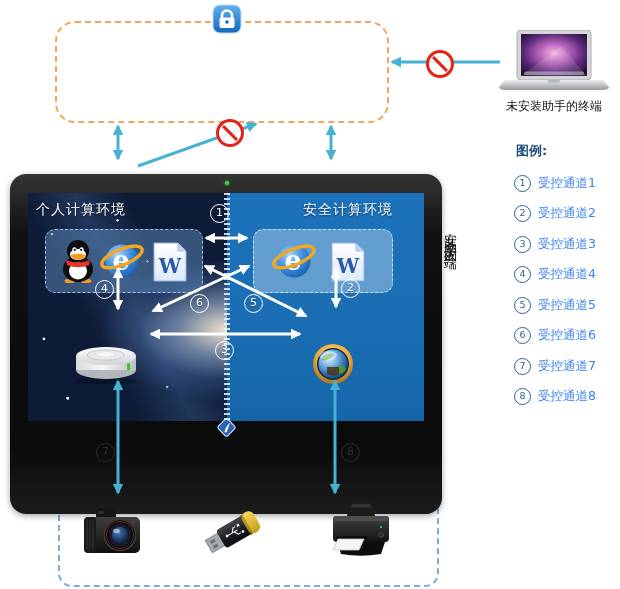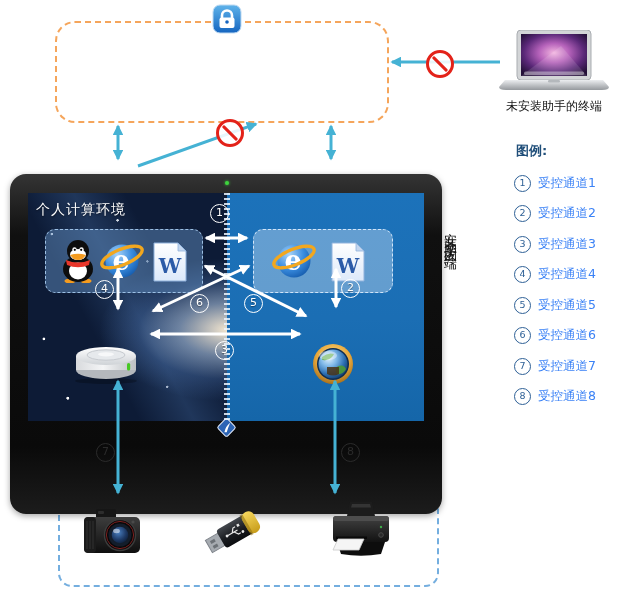--- a/index.html
+++ b/index.html
@@ -191,20 +191,21 @@
 
   <div class="monitor">
     <div class="led"></div>
     <div class="screen">
 
       <div class="half-personal"></div>
       <div class="half-secure"></div>
       <div class="divider"></div>
 
       <div class="slbl" style="left:8px;top:8px;font-size:14px;letter-spacing:1px;">个人计算环境</div>
+      <div class="slbl" style="left:245px;top:8px;width:120px;text-align:right;font-size:14px;letter-spacing:1px;">安全计算环境</div>
 
       <div class="appgroup left"></div>
       <div class="appgroup right"></div>
 
       <div class="abs" style="left:30px;top:46px;z-index:4;">
         <svg width="40" height="44" viewBox="0 0 40 44">
           <ellipse cx="12" cy="42" rx="5.5" ry="2.6" fill="#f49b1f"></ellipse>
           <ellipse cx="28" cy="42" rx="5.5" ry="2.6" fill="#f49b1f"></ellipse>
           <circle cx="20" cy="12" r="11" fill="#0d0d0d"></circle>
           <ellipse cx="20" cy="30" rx="15" ry="13" fill="#0d0d0d"></ellipse>

